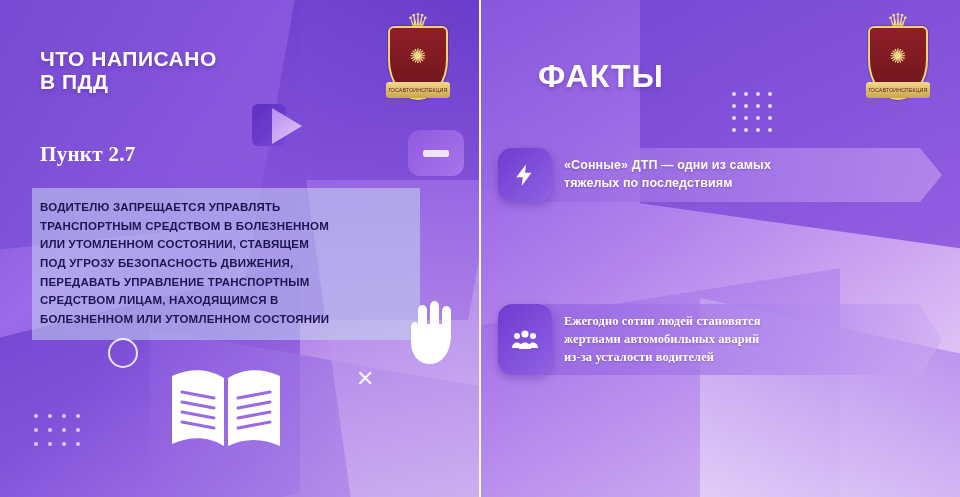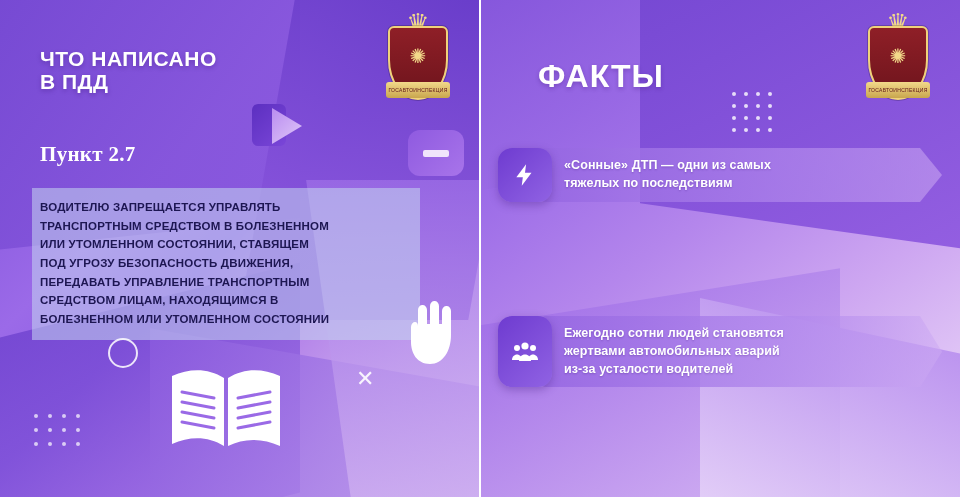--- a/index.html
+++ b/index.html
@@ -256,21 +256,21 @@
   }
   .fact .text-plate span {
     color: #ffffff;
     font-size: 12.5px; font-weight: bold;
     line-height: 1.42; letter-spacing: .1px;
     white-space: pre-line;
     text-shadow: 0 1px 2px rgba(60,20,120,.3);
   }
   #fact-0 { top: 148px; }
   #fact-1 { top: 216px; }
-  #fact-2 { top: 316px; }
+  #fact-2 { top: 304px; font-family: Liberation Serif, serif; }
 
   .divider {
     position: absolute; left: 479px; top: 0;
     width: 2px; height: 497px;
     background: #ffffff;
     z-index: 5;
   }
 </style>
 </head>
 <body>

